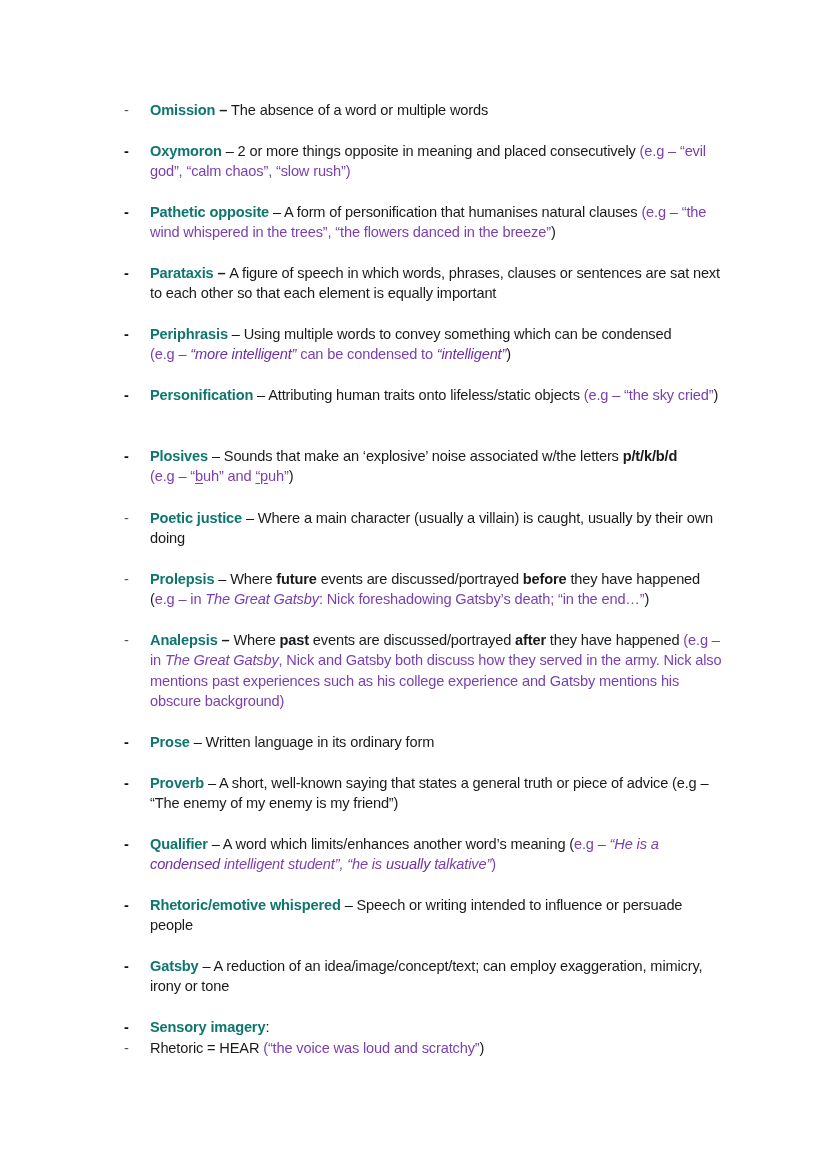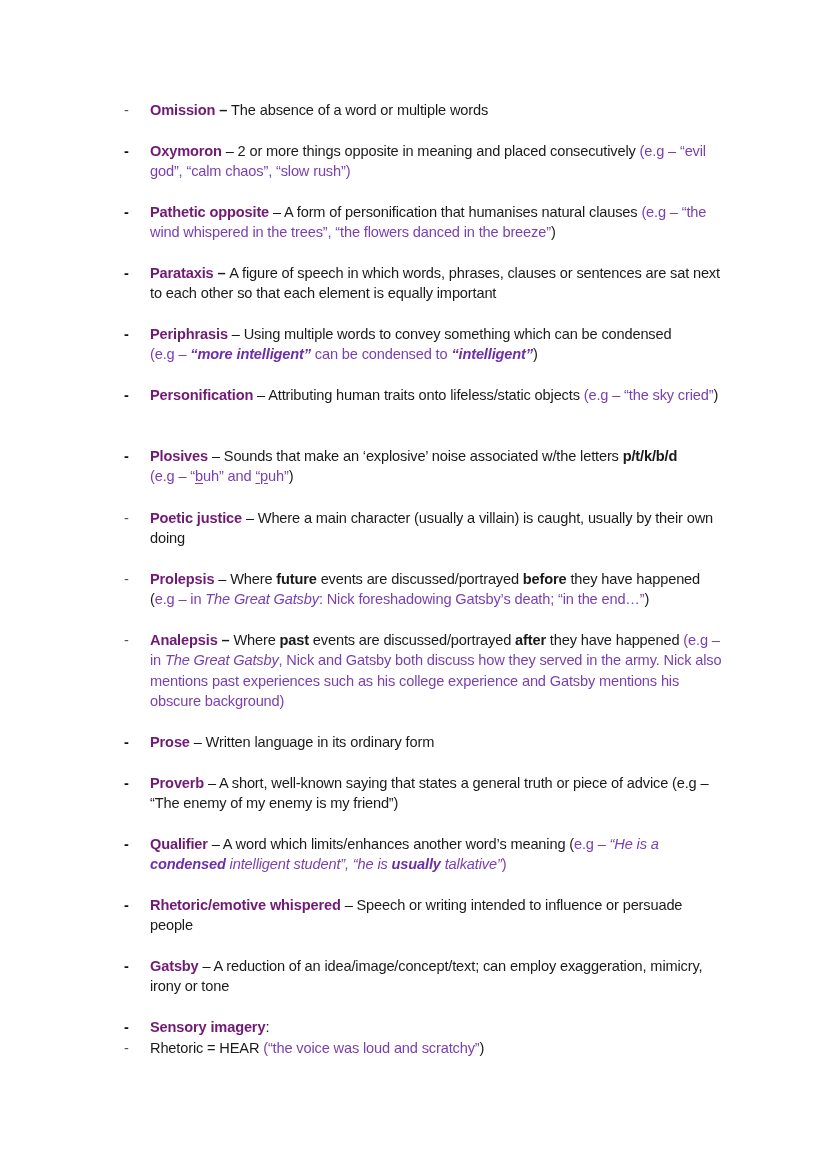--- a/index.html
+++ b/index.html
@@ -35,26 +35,26 @@
       position: absolute;
       left: 0;
       top: 0;
       width: 18px;
     }
     .entry .dash.light { color: #555; font-weight: normal; }
     .entry .dash.heavy { color: #111; font-weight: bold; }
     .entry .body {
       margin-left: 26px;
     }
-    .term { font-weight: bold; color: #701a75; }
+    .term { font-weight: bold; color: #0f766e; }
     .p { color: #7a3fb0; }
     .b { font-weight: bold; }
     .i { font-style: italic; }
     .u { text-decoration: underline; text-underline-offset: 2px; }
-    .pb { color: #6d2fa8; font-weight: bold; }
+    .pb { color: #6d2fa8; font-weight: normal; }
   </style>
 </head>
 <body>
 
 <div class="page">
 
   <div class="entry" style="top:100px">
     <span class="dash light">-</span>
     <div class="body">
       <span class="term">Omission</span><span class="b"> – </span><span>The absence of a word or multiple words</span>

